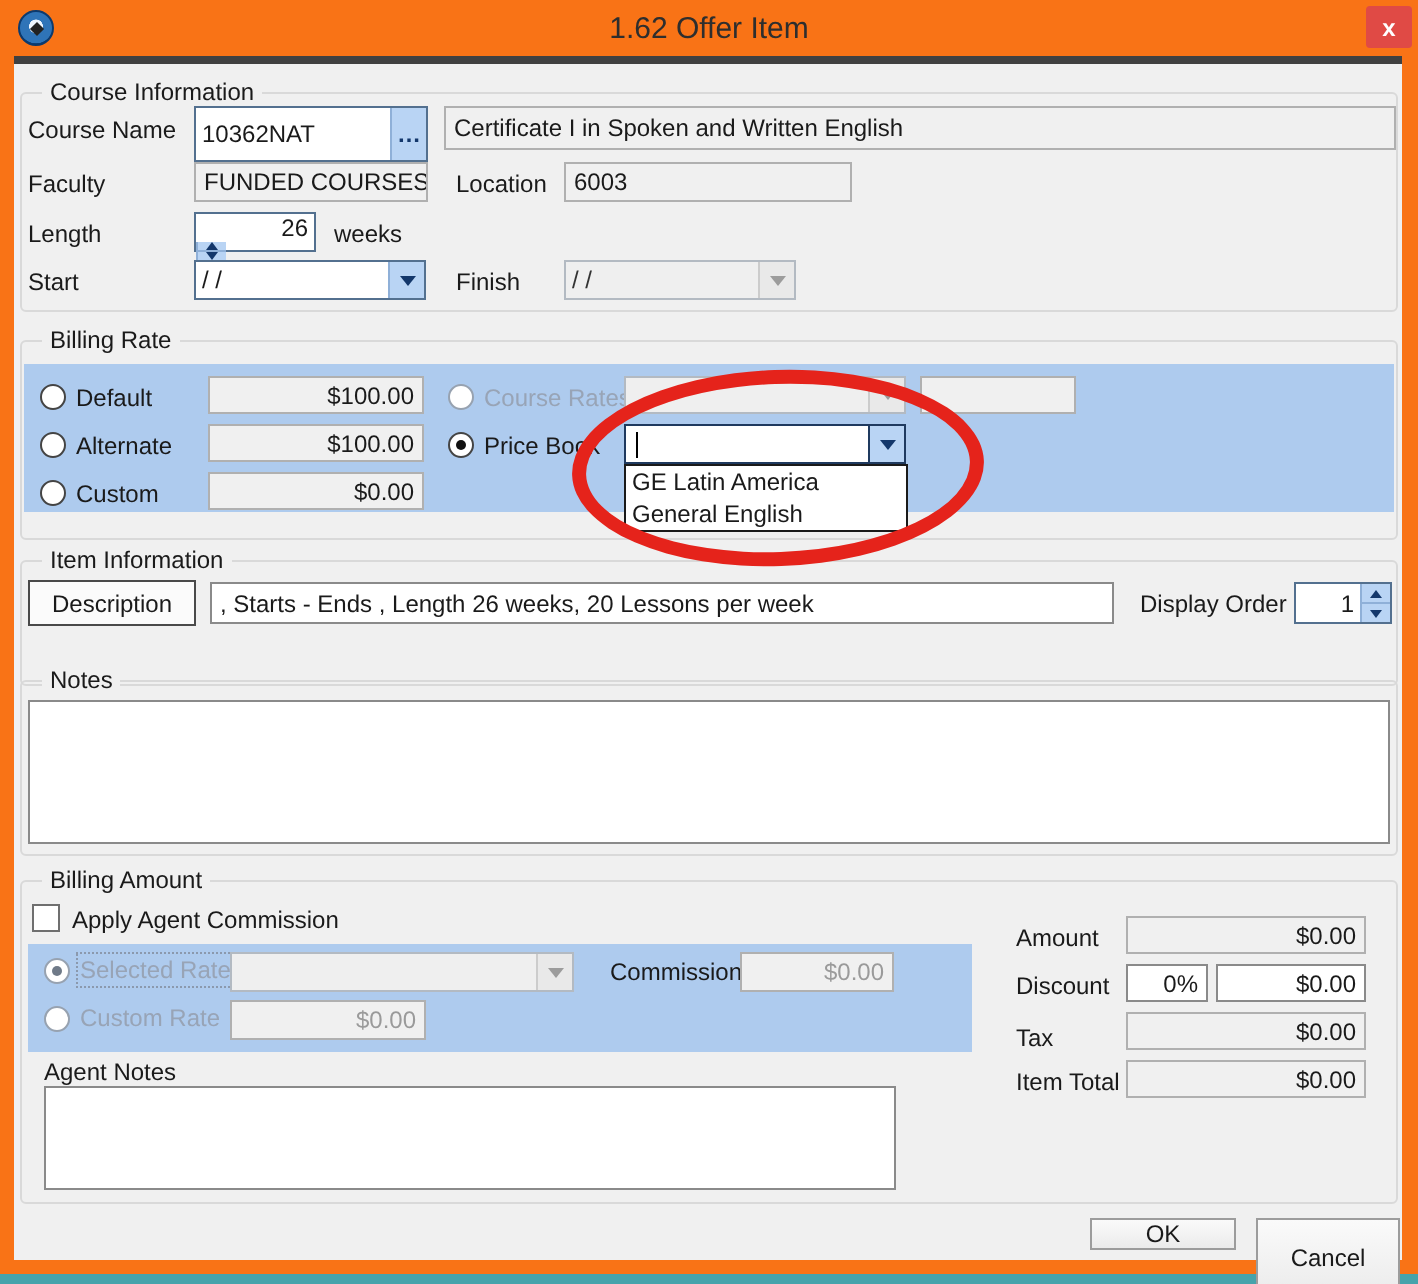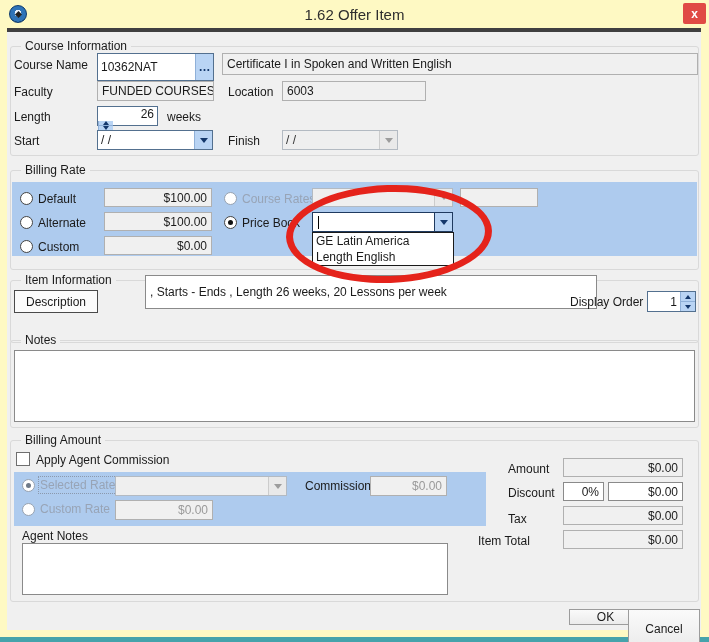--- a/index.html
+++ b/index.html
@@ -1,19 +1,19 @@
 <!DOCTYPE html>
 <html><head>
 <meta charset="utf-8">
 <style>
   * { margin:0; padding:0; box-sizing:border-box; }
   html,body { background:#d8d8d8; }
   #window {
     position:relative; width:709px; height:642px;
-    background:#fef9c3; overflow:hidden;
+    background:#f97316; overflow:hidden;
     font-family:"Liberation Sans", sans-serif; font-size:12px; color:#1a1a1a;
   }
   #bottom-line { position:absolute; left:0; top:637px; width:709px; height:5px; background:#46a3ab; }
   
   .title-text { position:absolute; left:0; top:6px; width:100%; text-align:center; font-size:15px; color:#2e2e2e; }
   .app-icon { position:absolute; left:9px; top:5px; width:18px; height:18px; border-radius:50%;
     background:radial-gradient(circle at 50% 45%, #eef6ff 0 28%, #2f74b8 30% 70%, #0d3f77 72%);
     border:1px solid #0c3a6e; }
   .app-icon::after { content:""; position:absolute; left:6px; top:6px; width:5px; height:5px; background:#222; transform:rotate(45deg); }
   .close-btn { position:absolute; left:683px; top:3px; width:23px; height:21px; background:#e04a45; border-radius:2px;
@@ -161,30 +161,30 @@
     <div class="combo open" style="left:305px;top:180px;width:141px;height:20px;">
       <span class="ctxt">
           <span class="caret"></span>
         </span>
       <span class="cbtn">
           <span class="tridn"></span>
         </span>
     </div>
     <div class="ddlist" style="left:305px;top:200px;width:142px;height:34px;">
       <div class="dditem">GE Latin America</div>
-      <div class="dditem">Length English</div>
+      <div class="dditem">General English</div>
     </div>
 
     <div class="red-ellipse" style="left: 279px; top: 153px; width: 206px; height: 98px; border-color: rgb(229, 35, 27);"></div>
 
     <div class="group" style="left:3px;top:248px;width:689px;height:63px;">
       <span class="group-label">Item Information</span>
     </div>
     <div class="descbtn" style="left:7px;top:258px;width:84px;height:23px;">Description</div>
-    <div class="fld white" style="left:98px;top:243px;width:452px;height:34px;margin-left:40px;">, Starts  - Ends , Length 26 weeks, 20 Lessons per week</div>
+    <div class="fld white" style="left:98px;top:259px;width:452px;height:21px;">, Starts  - Ends , Length 26 weeks, 20 Lessons per week</div>
     <span class="lbl" style="left:563px;top:263px;">Display Order</span>
     <div class="spin" style="left:640px;top:259px;width:49px;height:21px;">
       <span class="stxt">1</span>
       <span class="sbtns">
         <span class="sbtn">
             <span class="triu"></span>
           </span>
         <span class="sbtn">
             <span class="trid"></span>
           </span>
@@ -224,20 +224,20 @@
     <span class="lbl" style="left:501px;top:430px;">Amount</span>
     <div class="fld right" style="left:556px;top:426px;width:120px;height:19px;">$0.00</div>
 
     <span class="lbl" style="left:501px;top:454px;">Discount</span>
     <div class="fld white right" style="left:556px;top:450px;width:41px;height:19px;">0%</div>
     <div class="fld white right" style="left:601px;top:450px;width:75px;height:19px;">$0.00</div>
 
     <span class="lbl" style="left:501px;top:480px;">Tax</span>
     <div class="fld right" style="left:556px;top:474px;width:120px;height:19px;">$0.00</div>
 
-    <span class="lbl" style="left:471px;top:502px;">Item Total</span>
+    <span class="lbl" style="left:501px;top:502px;">Item Total</span>
     <div class="fld right" style="left:556px;top:498px;width:120px;height:19px;">$0.00</div>
 
-    <div class="btn" style="left:562px;top:577px;width:73px;height:16px;">OK</div>
+    <div class="btn" style="left:538px;top:577px;width:73px;height:16px;">OK</div>
     <div class="btn" style="left:621px;top:577px;width:72px;height:40px;">Cancel</div>
 
   </div>
 </div>
 
 </body></html>

